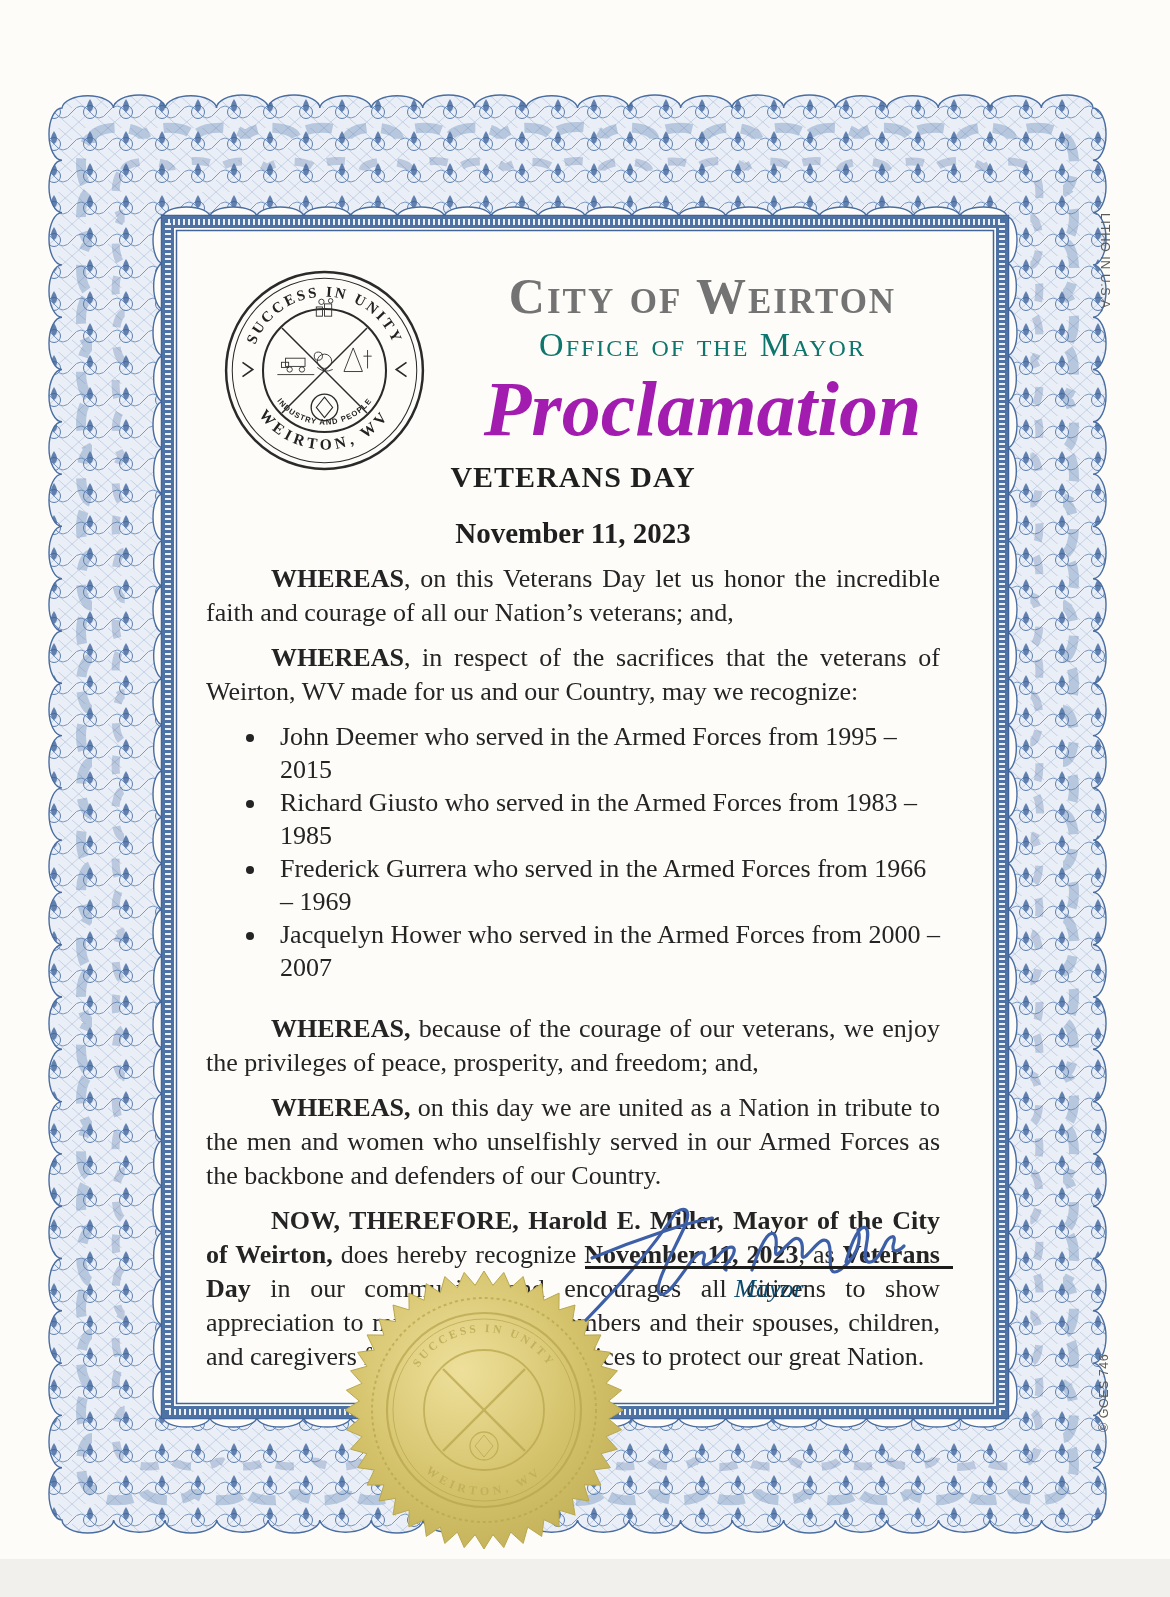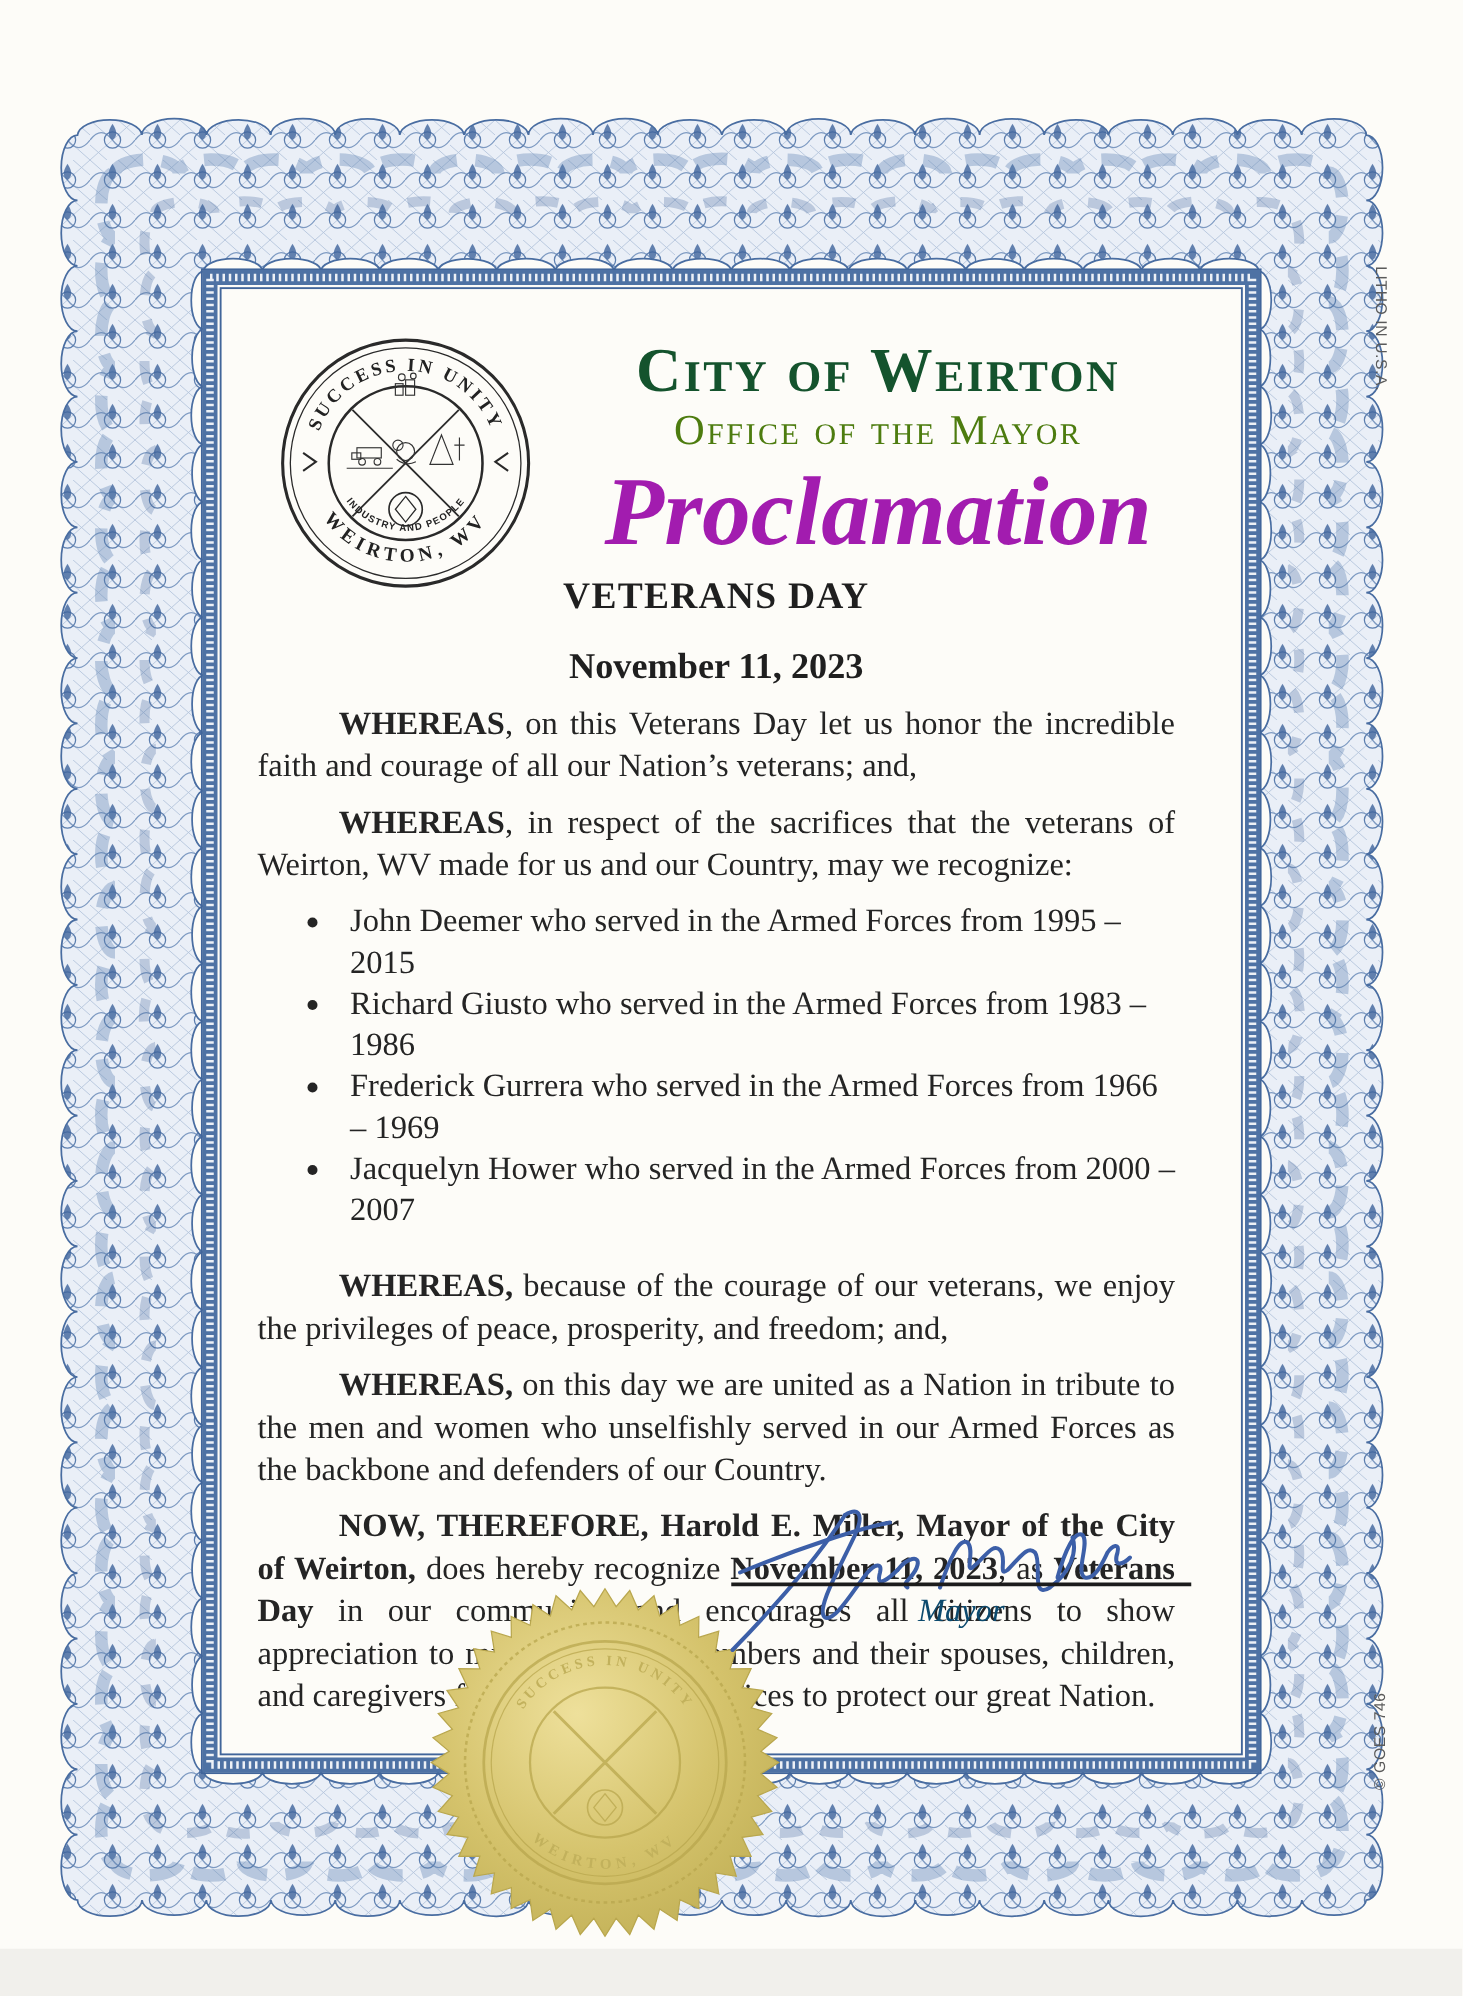--- a/index.html
+++ b/index.html
@@ -7,22 +7,22 @@
         font-family:"Liberation Serif",serif;color:#242424;}
   
   #deco{position:absolute;left:0;top:0;z-index:1;}
   #goldseal{position:absolute;left:344px;top:1270px;z-index:5;}
   #cityseal{position:absolute;left:222px;top:268px;z-index:3;}
   #sig{position:absolute;left:570px;top:1180px;z-index:6;}
   .bottom-strip{position:absolute;left:0;bottom:0;width:100%;height:38px;background:#f1f0ec;z-index:0;}
   
   .header-block{position:absolute;left:430px;top:268px;width:545px;text-align:center;z-index:4;}
   .city-line{font-variant:small-caps;font-size:50px;line-height:56px;letter-spacing:2px;
-             font-weight:600;color:#14532d;}
-  .office-line{font-variant:small-caps;font-size:34px;line-height:42px;letter-spacing:2px;color:#4d7c0f;}
+             font-weight:600;color:#737373;}
+  .office-line{font-variant:small-caps;font-size:34px;line-height:42px;letter-spacing:2px;color:#0f766e;}
   .proc-line{font-size:78px;line-height:86px;font-style:italic;font-weight:bold;color:#a21caf;}
   .title-block{position:absolute;left:206px;width:734px;text-align:center;z-index:4;}
   .veterans{font-size:30px;font-weight:bold;letter-spacing:1px;color:#1f1f1f;}
   .datestr{font-size:29px;font-weight:bold;color:#1f1f1f;}
   
   .content{position:absolute;left:206px;top:562px;width:734px;z-index:4;
            font-size:26px;line-height:34px;}
   .content p{margin:0 0 11px 0;text-align:justify;text-indent:65px;}
   .b{font-weight:bold;}
   ul.vets{margin:6px 0 28px 0;padding-left:62px;list-style:disc;}
@@ -119,21 +119,21 @@
   </div>
 
   <div class="title-block veterans" style="top:460px;">VETERANS DAY</div>
   <div class="title-block datestr" style="top:517px;">November 11, 2023</div>
 
   <div class="content">
     <p><span class="b">WHEREAS</span><span>, on this Veterans Day let us honor the incredible faith and courage of all our Nation’s veterans; and,</span></p>
     <p><span class="b">WHEREAS</span><span>, in respect of the sacrifices that the veterans of Weirton, WV made for us and our Country, may we recognize:</span></p>
     <ul class="vets">
         <li>John Deemer who served in the Armed Forces from 1995 – 2015</li>
-        <li>Richard Giusto who served in the Armed Forces from 1983 – 1986</li>
+        <li>Richard Giusto who served in the Armed Forces from 1983 – 1985</li>
         <li>Frederick Gurrera who served in the Armed Forces from 1966 – 1969</li>
         <li>Jacquelyn Hower who served in the Armed Forces from 2000 – 2007</li>
       </ul>
     <p><span class="b">WHEREAS,</span><span> because of the courage of our veterans, we enjoy the privileges of peace, prosperity, and freedom; and,</span></p>
     <p><span class="b">WHEREAS,</span><span> on this day we are united as a Nation in tribute to the men and women who unselfishly served in our Armed Forces as the backbone and defenders of our Country.</span></p>
     <p><span class="b">NOW, THEREFORE, Harold E. Miller, Mayor of the City of Weirton,</span><span> does hereby recognize </span><span class="b">November 11, 2023</span><span>, as </span><span class="b">Veterans Day</span><span> in our community, and encourages all citizens to show appreciation to military service members and their spouses, children, and caregivers for their selfless sacrifices to protect our great Nation.</span></p>
   </div>
 
   <svg id="sig" width="410" height="150" viewBox="570 1180 410 150">
     <g fill="none" stroke="#3c5fa8" stroke-width="3.2" stroke-linecap="round">

